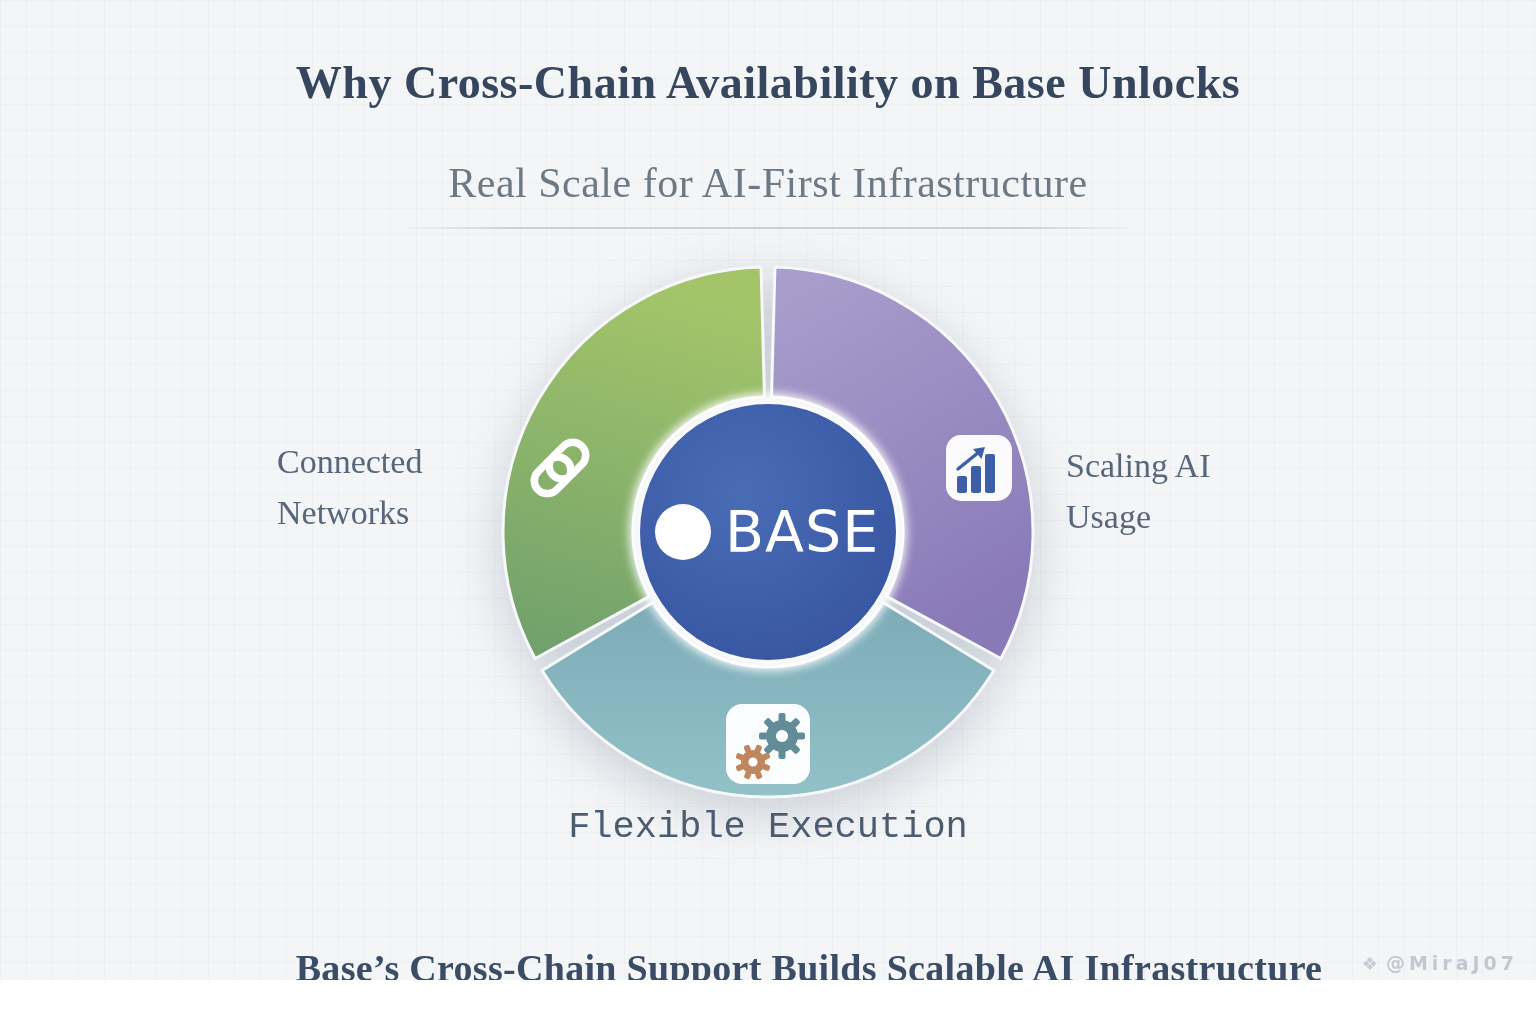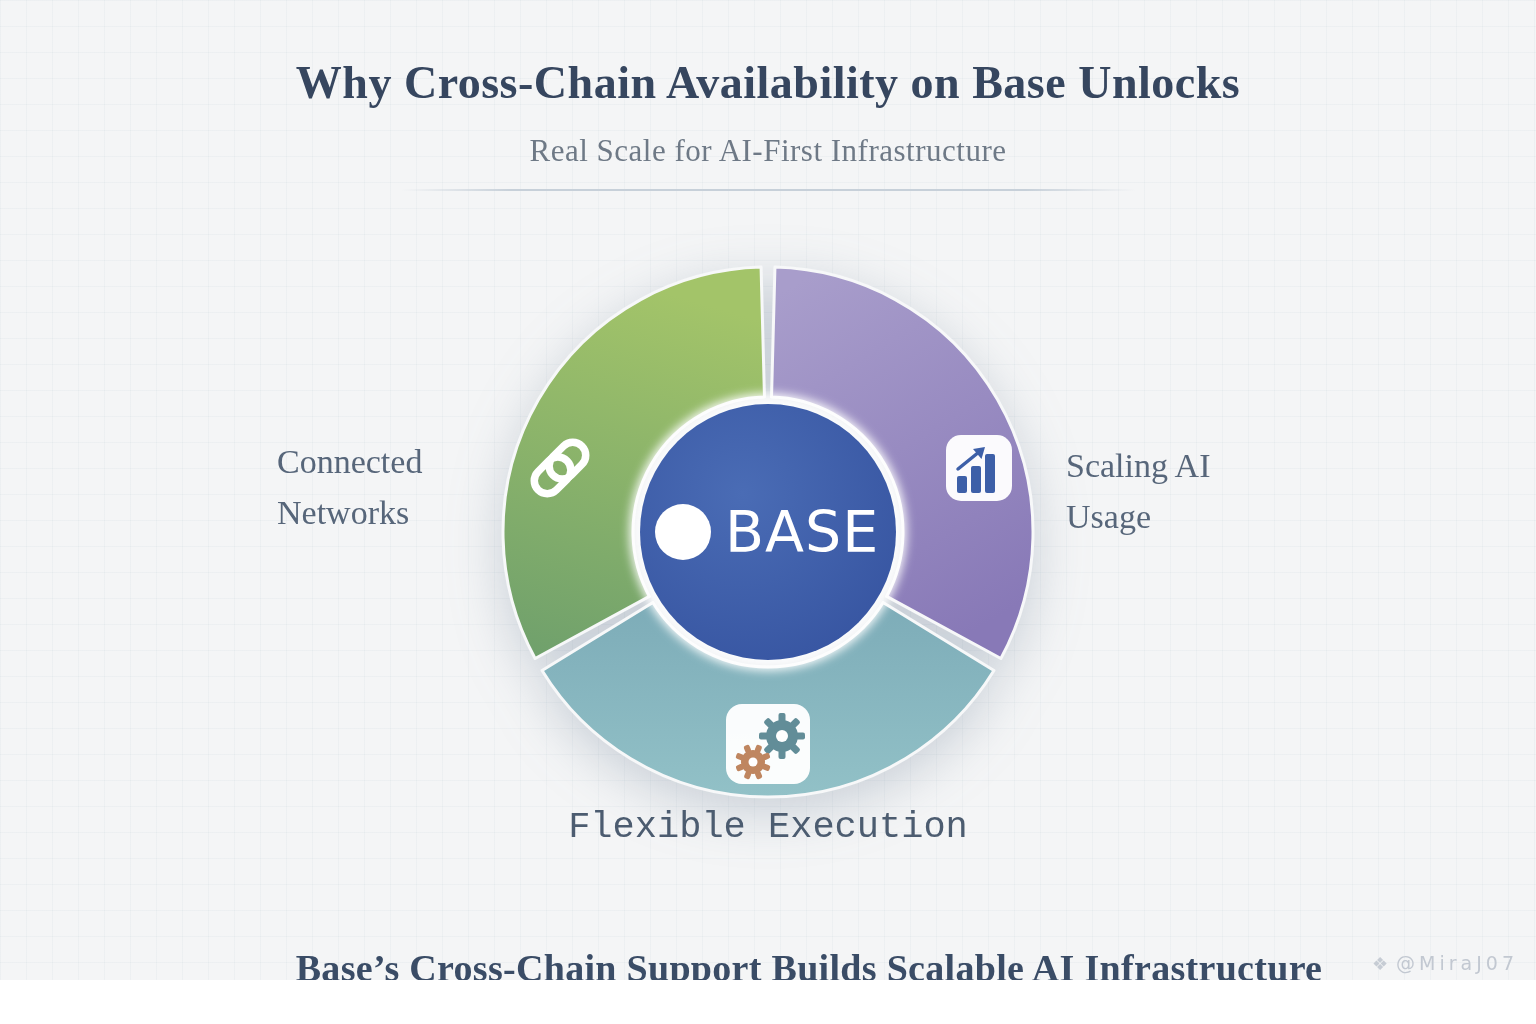--- a/index.html
+++ b/index.html
@@ -14,21 +14,21 @@
       linear-gradient(rgba(176,192,204,0.10) 1px, transparent 1px),
       linear-gradient(90deg, rgba(176,192,204,0.10) 1px, transparent 1px);
     background-size: 26px 26px;
   }
   .title-block { position: absolute; top: 56px; left: 0; width: 100%; text-align: center; }
   .title-line1 {
     font-size: 46px; font-weight: 600; color: #36465f; letter-spacing: 0.5px;
     font-family: "Liberation Serif", serif;
   }
   .title-line2 {
-    margin-top: 24px; font-size: 31px; font-weight: 400; color: #6e7986;
+    margin-top: 50px; font-size: 42px; font-weight: 400; color: #6e7986;
     letter-spacing: 0.5px; font-family: "Liberation Serif", serif;
   }
   .title-divider {
     width: 735px; height: 2px; margin: 20px auto 0 auto;
     background: linear-gradient(90deg, rgba(200,210,220,0), #c7d0d9 15%, #c7d0d9 85%, rgba(200,210,220,0));
   }
   .donut-svg {
     position: absolute; left: 468px; top: 232px;
     filter: drop-shadow(0 14px 26px rgba(90,110,135,0.28));
   }
@@ -47,21 +47,21 @@
     font-size: 38px; font-weight: 700; color: #3a4c66; letter-spacing: 0.3px;
     font-family: "Liberation Serif", serif;
     margin-left: 41px;
   }
   .watermark {
     position: absolute; right: 18px; bottom: 6px;
     display: flex; align-items: center; gap: 8px;
     font-family: "DejaVu Sans", sans-serif;
   }
   .watermark-icon { font-size: 18px; color: #c6ccd4; }
-  .watermark-text { font-size: 19px; letter-spacing: 4px; color: #c2c8d1; }
+  .watermark-text { font-size: 19px; letter-spacing: 4px; color: #c2c8d1; font-weight: bold; }
 </style>
 </head>
 <body>
 
 <div class="stage">
 
   <div class="title-block">
     <div class="title-line1">Why Cross-Chain Availability on Base Unlocks</div>
     <div class="title-line2">Real Scale for AI-First Infrastructure</div>
     <div class="title-divider"></div>

